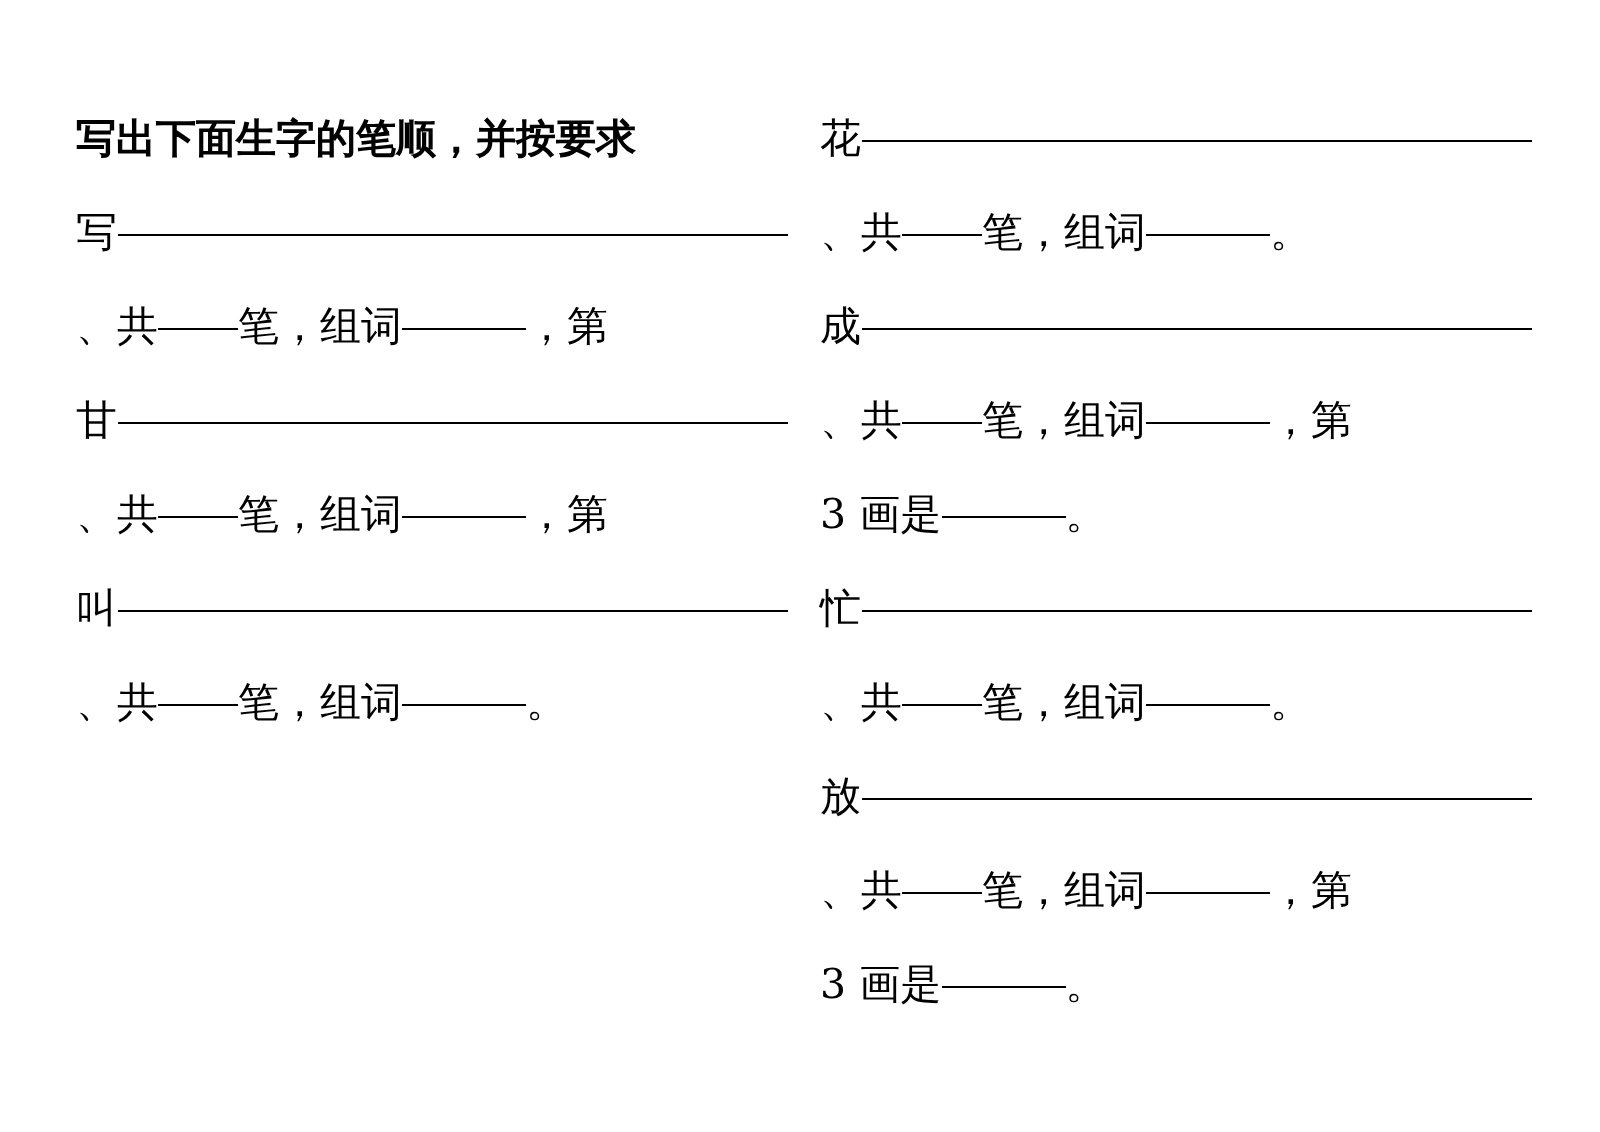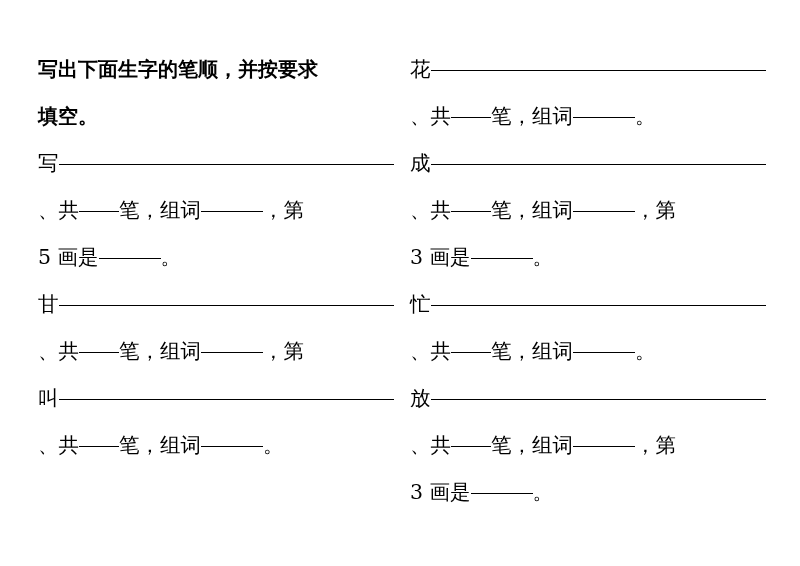--- a/index.html
+++ b/index.html
@@ -91,32 +91,26 @@
 <body>
 
 <div class="page">
   <div class="columns">
 
     <div class="col col-left">
 
       <div class="line heading">
         <span class="txt">写出下面生字的笔顺，并按要求</span>
       </div>
-      <div class="line heading">
-        <span class="txt">填空。</span>
-      </div>
 
       <div class="line">
         <span class="glyph">写</span><span class="rule-long" style="width: 335.5px;"></span>
       </div>
       <div class="line">
         <span class="txt">、共</span><span class="blank blank-count"></span><span class="txt">笔，</span><span class="txt">组词</span><span class="blank blank-word"></span><span class="pun">，</span><span class="txt">第</span>
-      </div>
-      <div class="line">
-        <span class="txt">5</span>&nbsp;<span class="txt">画是</span><span class="blank blank-stroke"></span><span class="pun">。</span>
       </div>
 
       <div class="line">
         <span class="glyph">甘</span><span class="rule-long" style="width: 335.5px;"></span>
       </div>
       <div class="line">
         <span class="txt">、共</span><span class="blank blank-count"></span><span class="txt">笔，</span><span class="txt">组词</span><span class="blank blank-word"></span><span class="pun">，</span><span class="txt">第</span>
       </div>
 
       <div class="line">

